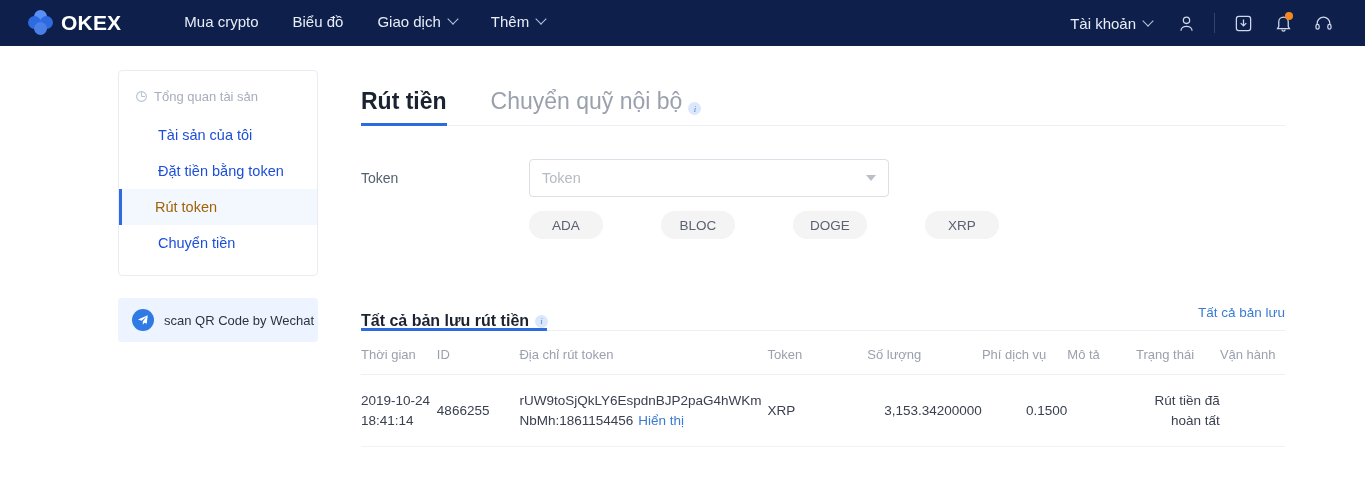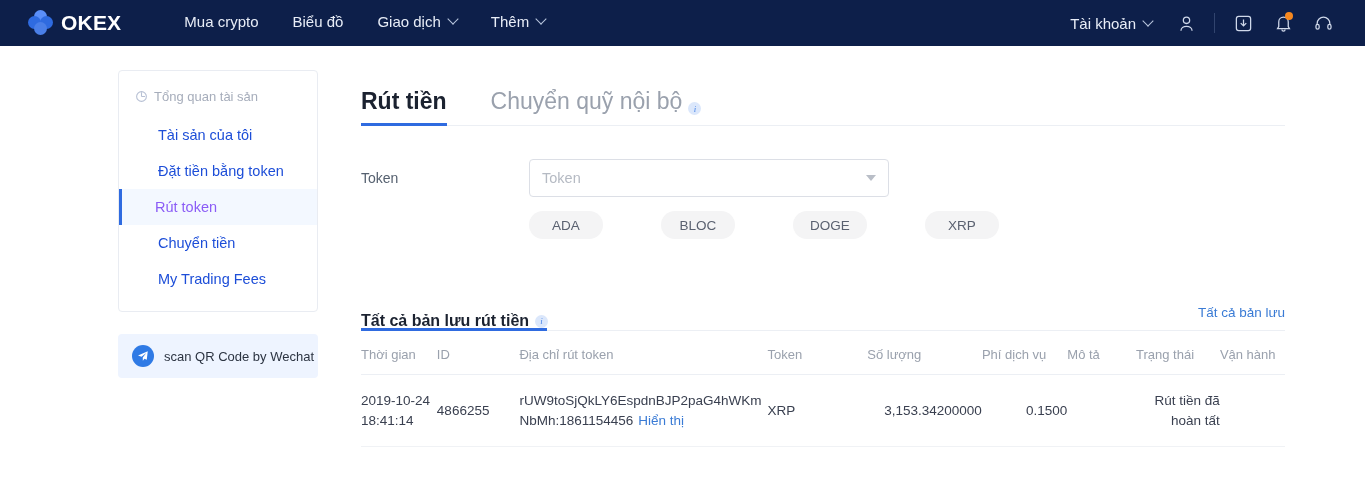--- a/index.html
+++ b/index.html
@@ -77,21 +77,21 @@
     padding: 0 0 0 16px; height: 22px; margin-bottom: 10px;
   }
   .side-head-label { color: #a6adbb; font-size: 13px; margin-left: 6px; }
   .side-item {
     height: 36px; display: flex; align-items: center;
     padding-left: 36px; font-size: 14.5px; color: #1d4ed8;
     cursor: pointer; border-left: 3px solid transparent;
     box-sizing: border-box;
   }
   .side-item.active {
-    background: #f3f8ff; color: #8b5cf6; border-left: 3px solid #2f6be0;
+    background: #f3f8ff; color: #a16207; border-left: 3px solid #2f6be0;
     padding-left: 33px;
   }
   .qr-card {
     margin-top: 22px; background: #eef4ff; border-radius: 4px;
     height: 44px; display: flex; align-items: center; padding-left: 14px;
     cursor: pointer;
   }
   .qr-circle {
     width: 22px; height: 22px; border-radius: 50%; background: #2f7ae5;
     display: flex; align-items: center; justify-content: center;
@@ -267,23 +267,20 @@
         <span>Tài sản của tôi</span>
       </div>
       <div class="side-item">
         <span>Đặt tiền bằng token</span>
       </div>
       <div class="side-item active">
         <span>Rút token</span>
       </div>
       <div class="side-item">
         <span>Chuyển tiền</span>
-      </div>
-      <div class="side-item">
-        <span>My Trading Fees</span>
       </div>
     </div>
 
     <div class="qr-card">
       <span class="qr-circle">
         <svg width="12" height="12" viewBox="0 0 24 24" fill="#ffffff">
           <path d="M21.5 2.5L2 11l7 2.6L18.5 6l-7 9.1.2 6.4 3.2-4.2 4.6 2.1z"></path>
         </svg>
       </span>
       <span class="qr-label">scan QR Code by Wechat</span>

